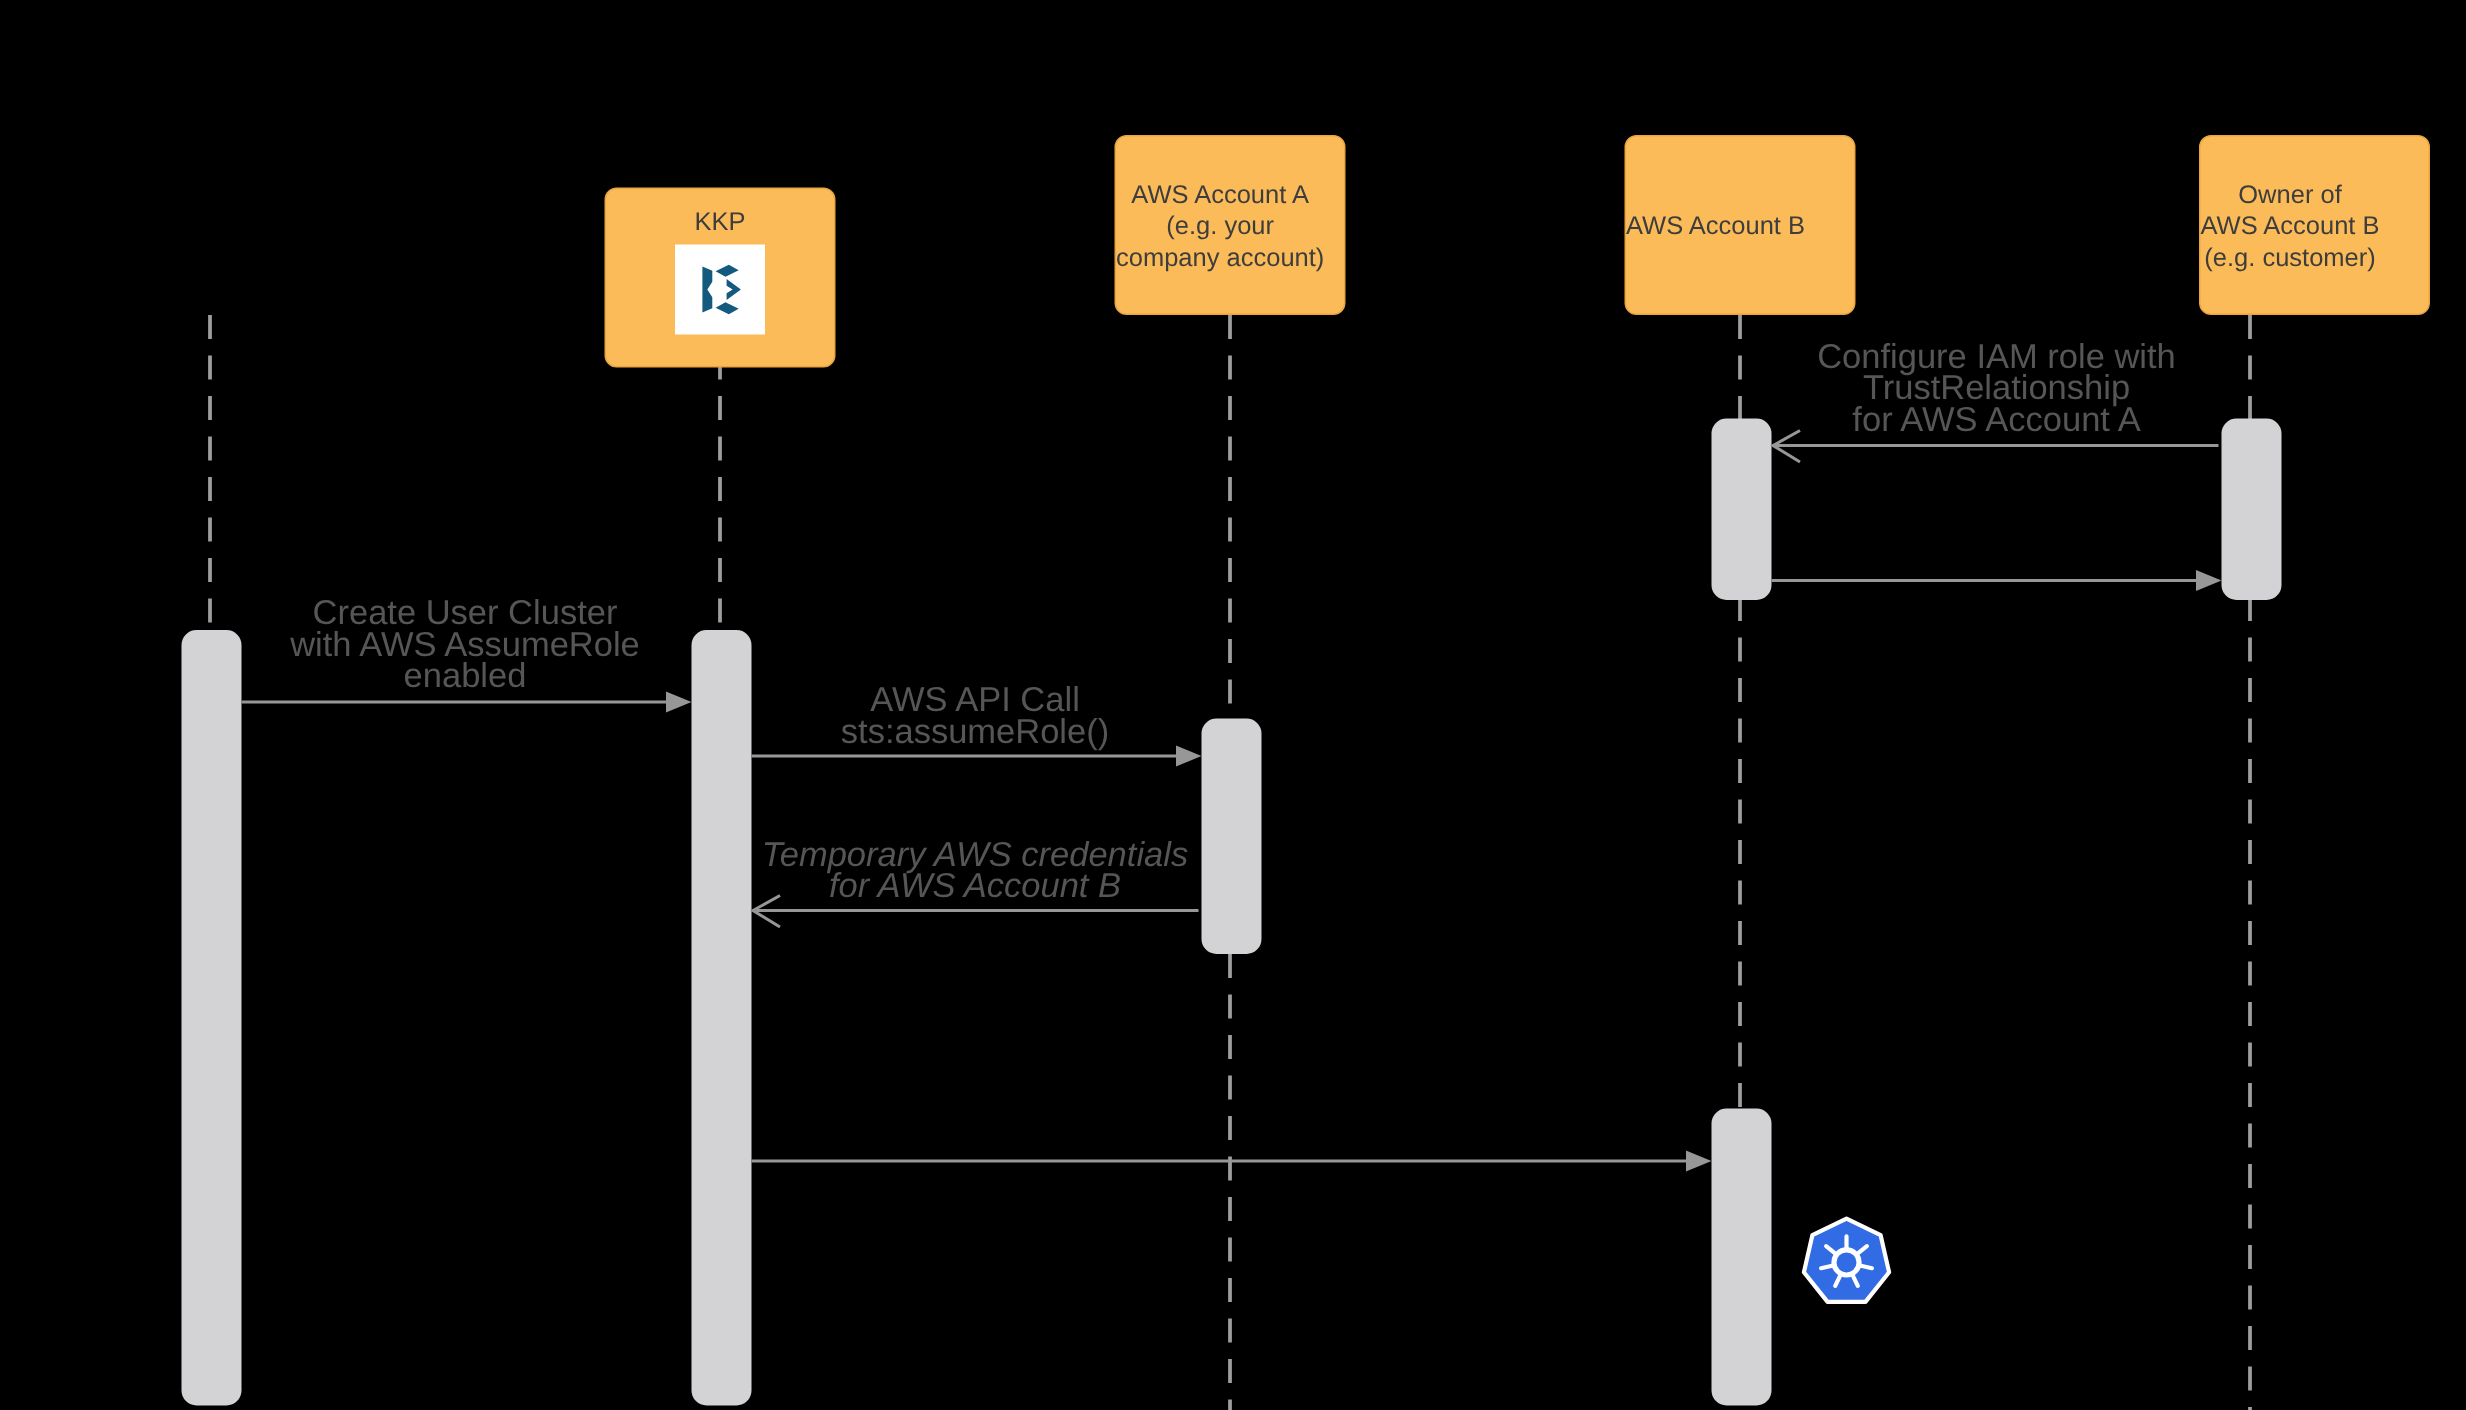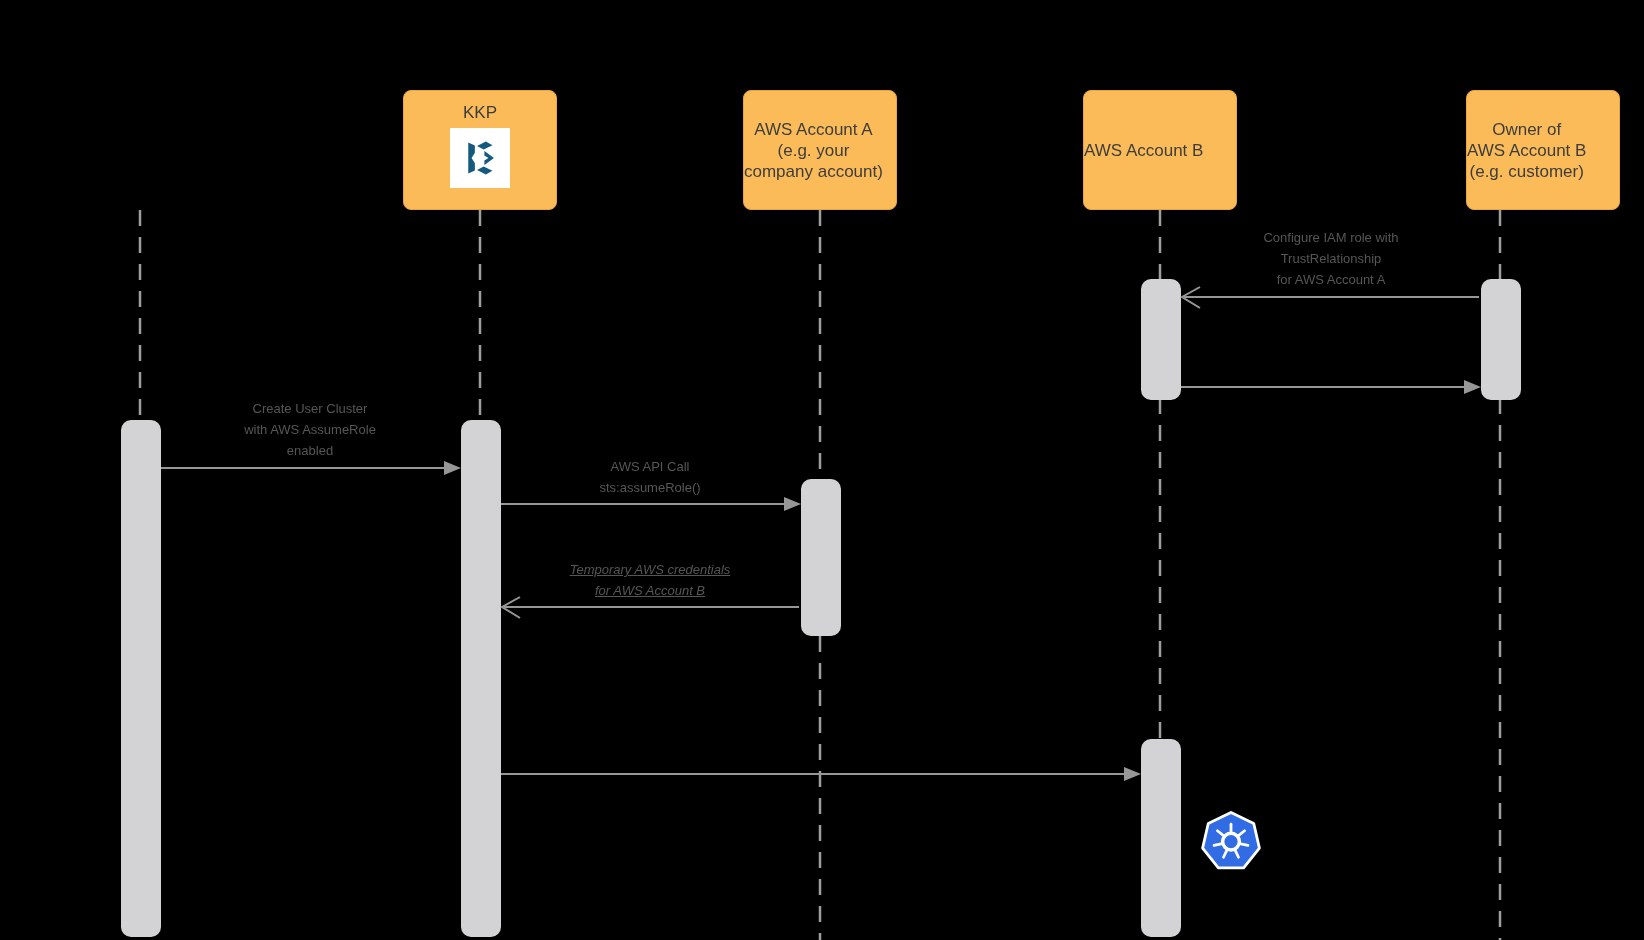--- a/index.html
+++ b/index.html
@@ -10,30 +10,30 @@
   .lines-layer{position:absolute;left:0;top:0;}
   .actor{
     position:absolute;top:90px;width:154px;height:120px;box-sizing:border-box;
     background:#FBBB59;border:1px solid #EBA53F;border-radius:8px;
     display:flex;align-items:center;justify-content:flex-start;
   }
   .actor-label{
     white-space:pre-line;text-align:center;color:#3D3D3D;
     font-size:17px;line-height:21px;
   }
-  .actor-kkp{flex-direction:column;justify-content:flex-start;padding-top:11px;}
+  .actor-kkp{flex-direction:column;justify-content:flex-start;padding-top:11px;margin-top:35px;}
   .kkp-logo-box{
     width:60px;height:60px;background:#FFFFFF;margin-top:5px;
     display:flex;align-items:center;justify-content:center;
   }
   .msg{
     position:absolute;white-space:pre-line;text-align:center;
-    color:#565656;font-size:13px;line-height:21px;
+    color:#565656;font-size:23px;line-height:21px;
   }
-  .msg-italic{font-style:italic;text-decoration:underline;}
+  .msg-italic{font-style:italic;}
   .k8s-logo{position:absolute;left:1200px;top:810px;width:62px;height:62px;}
 </style>
 </head>
 <body>
 
 <div class="stage">
 
   <svg class="lines-layer" width="1644" height="940" viewBox="0 0 1644 940">
 
     <g stroke="#9E9E9E" stroke-width="2.5" stroke-dasharray="16 11">

